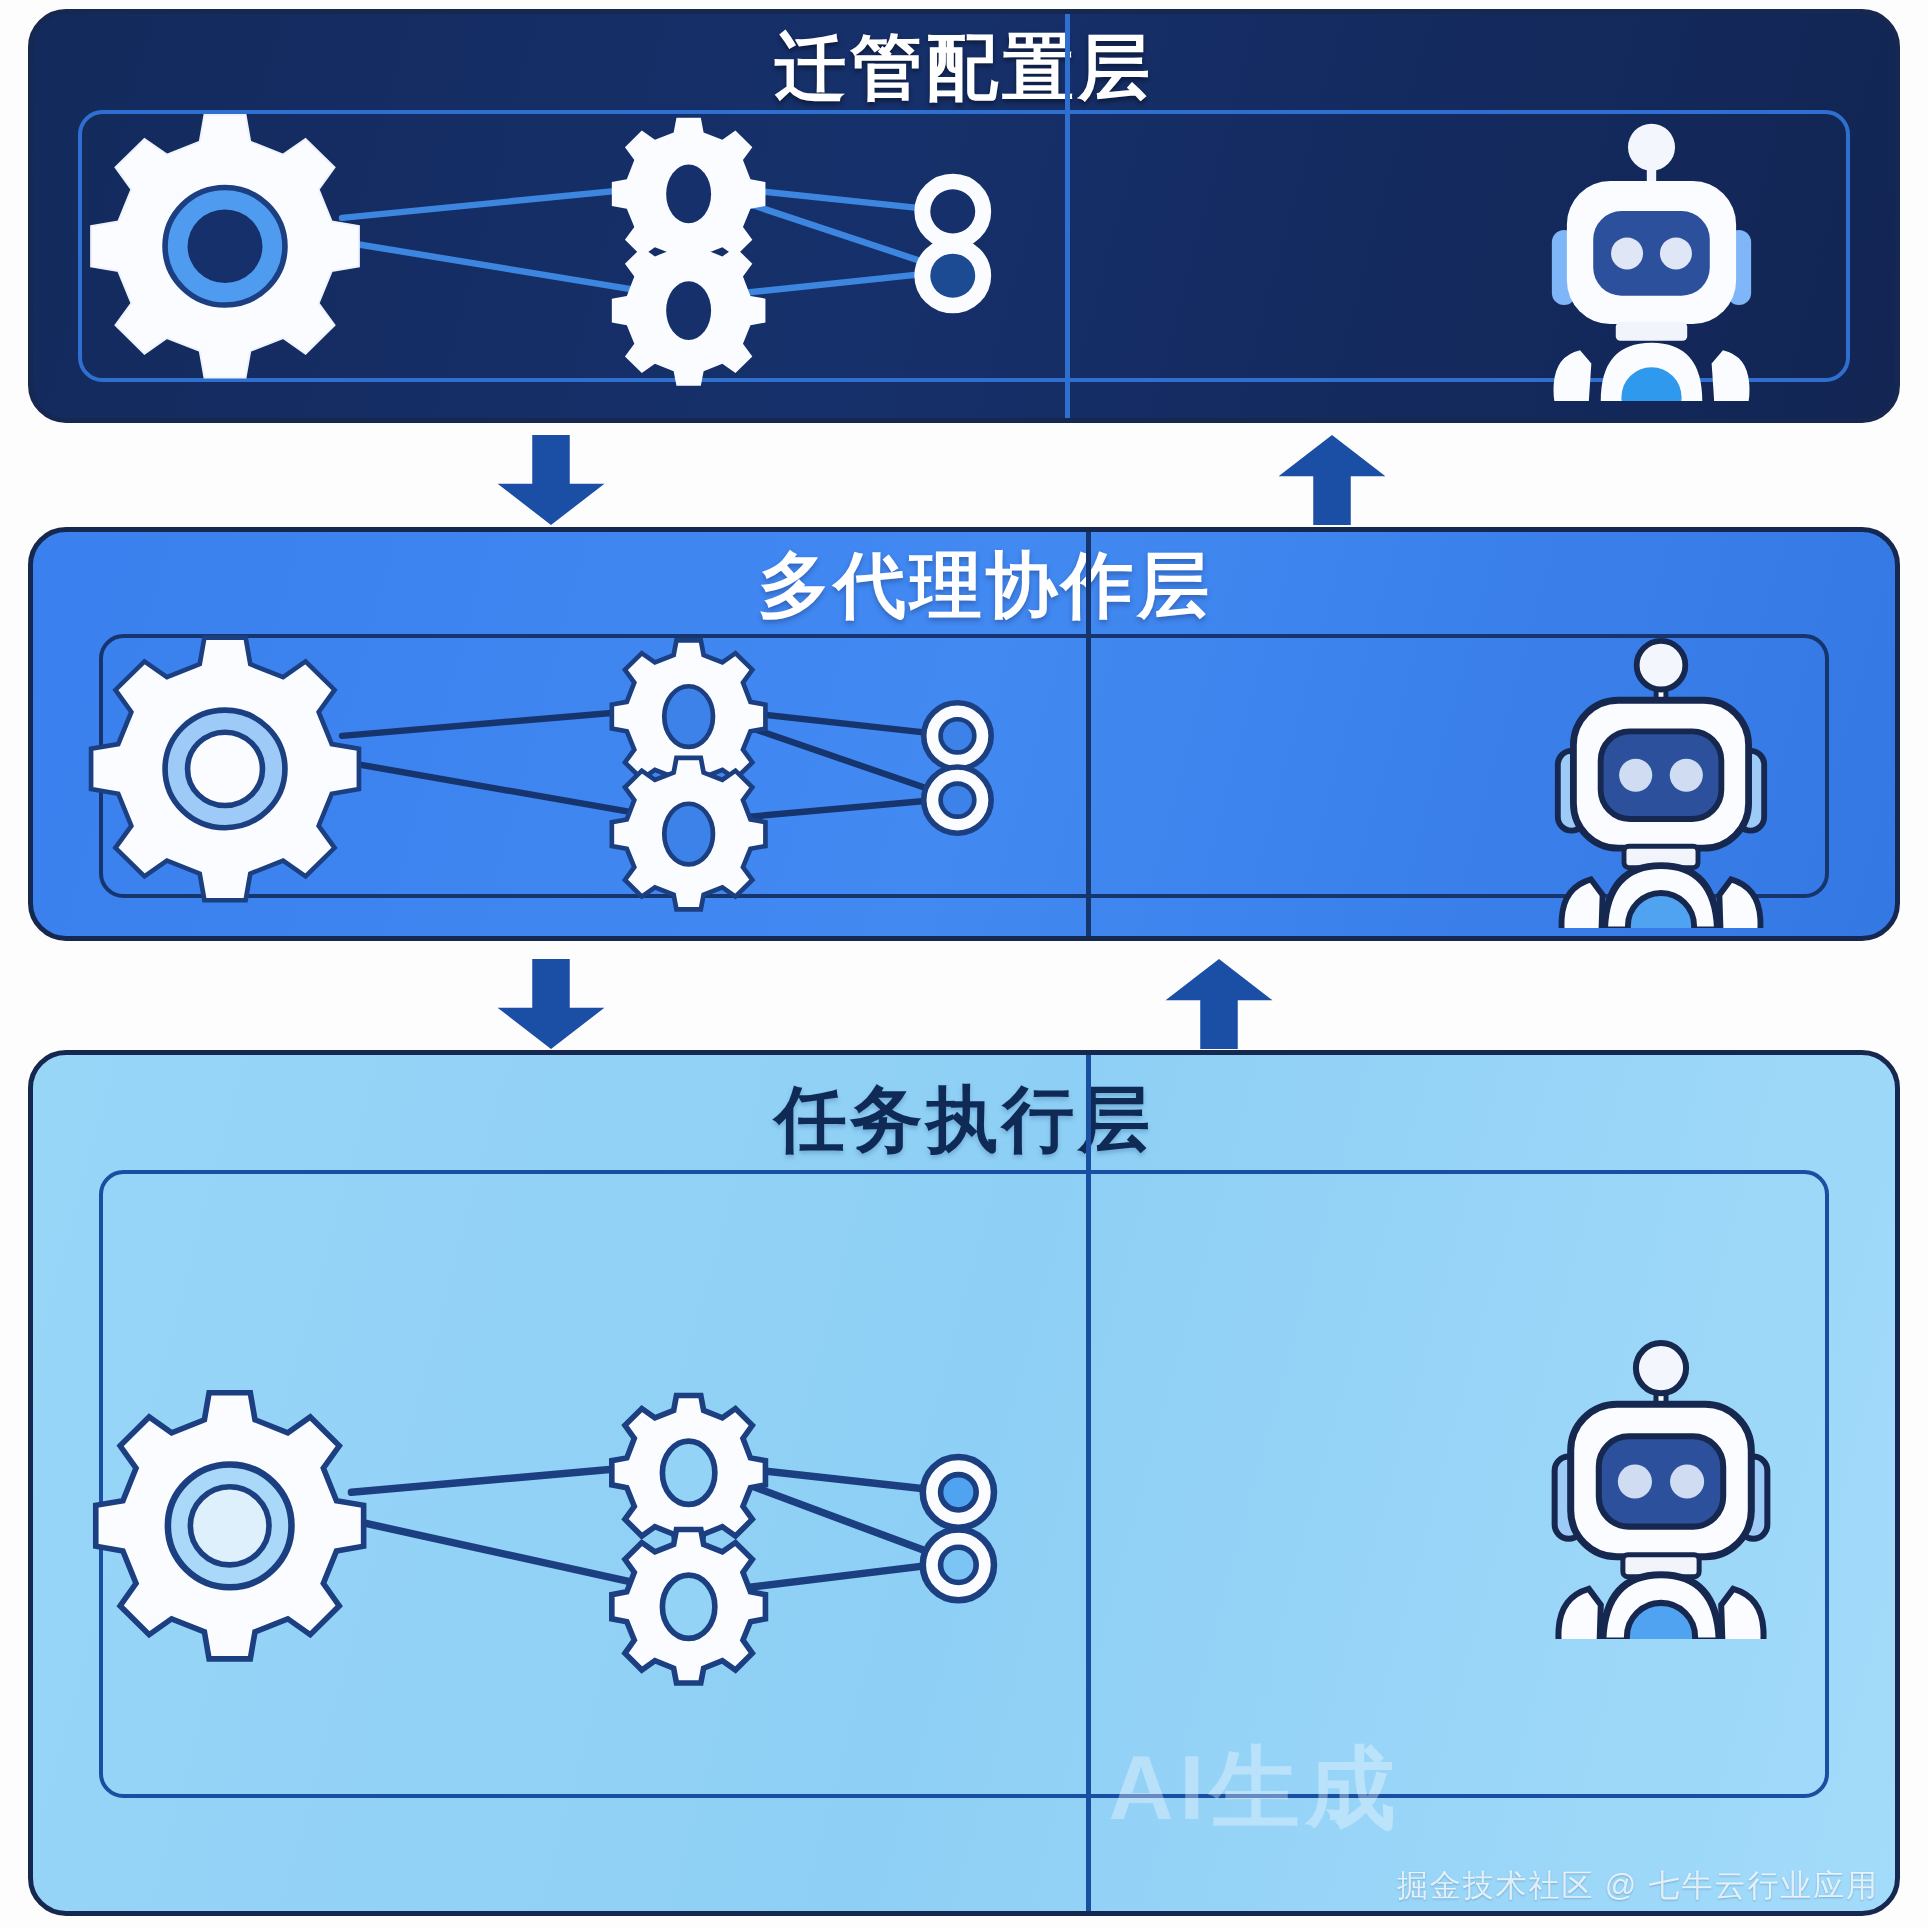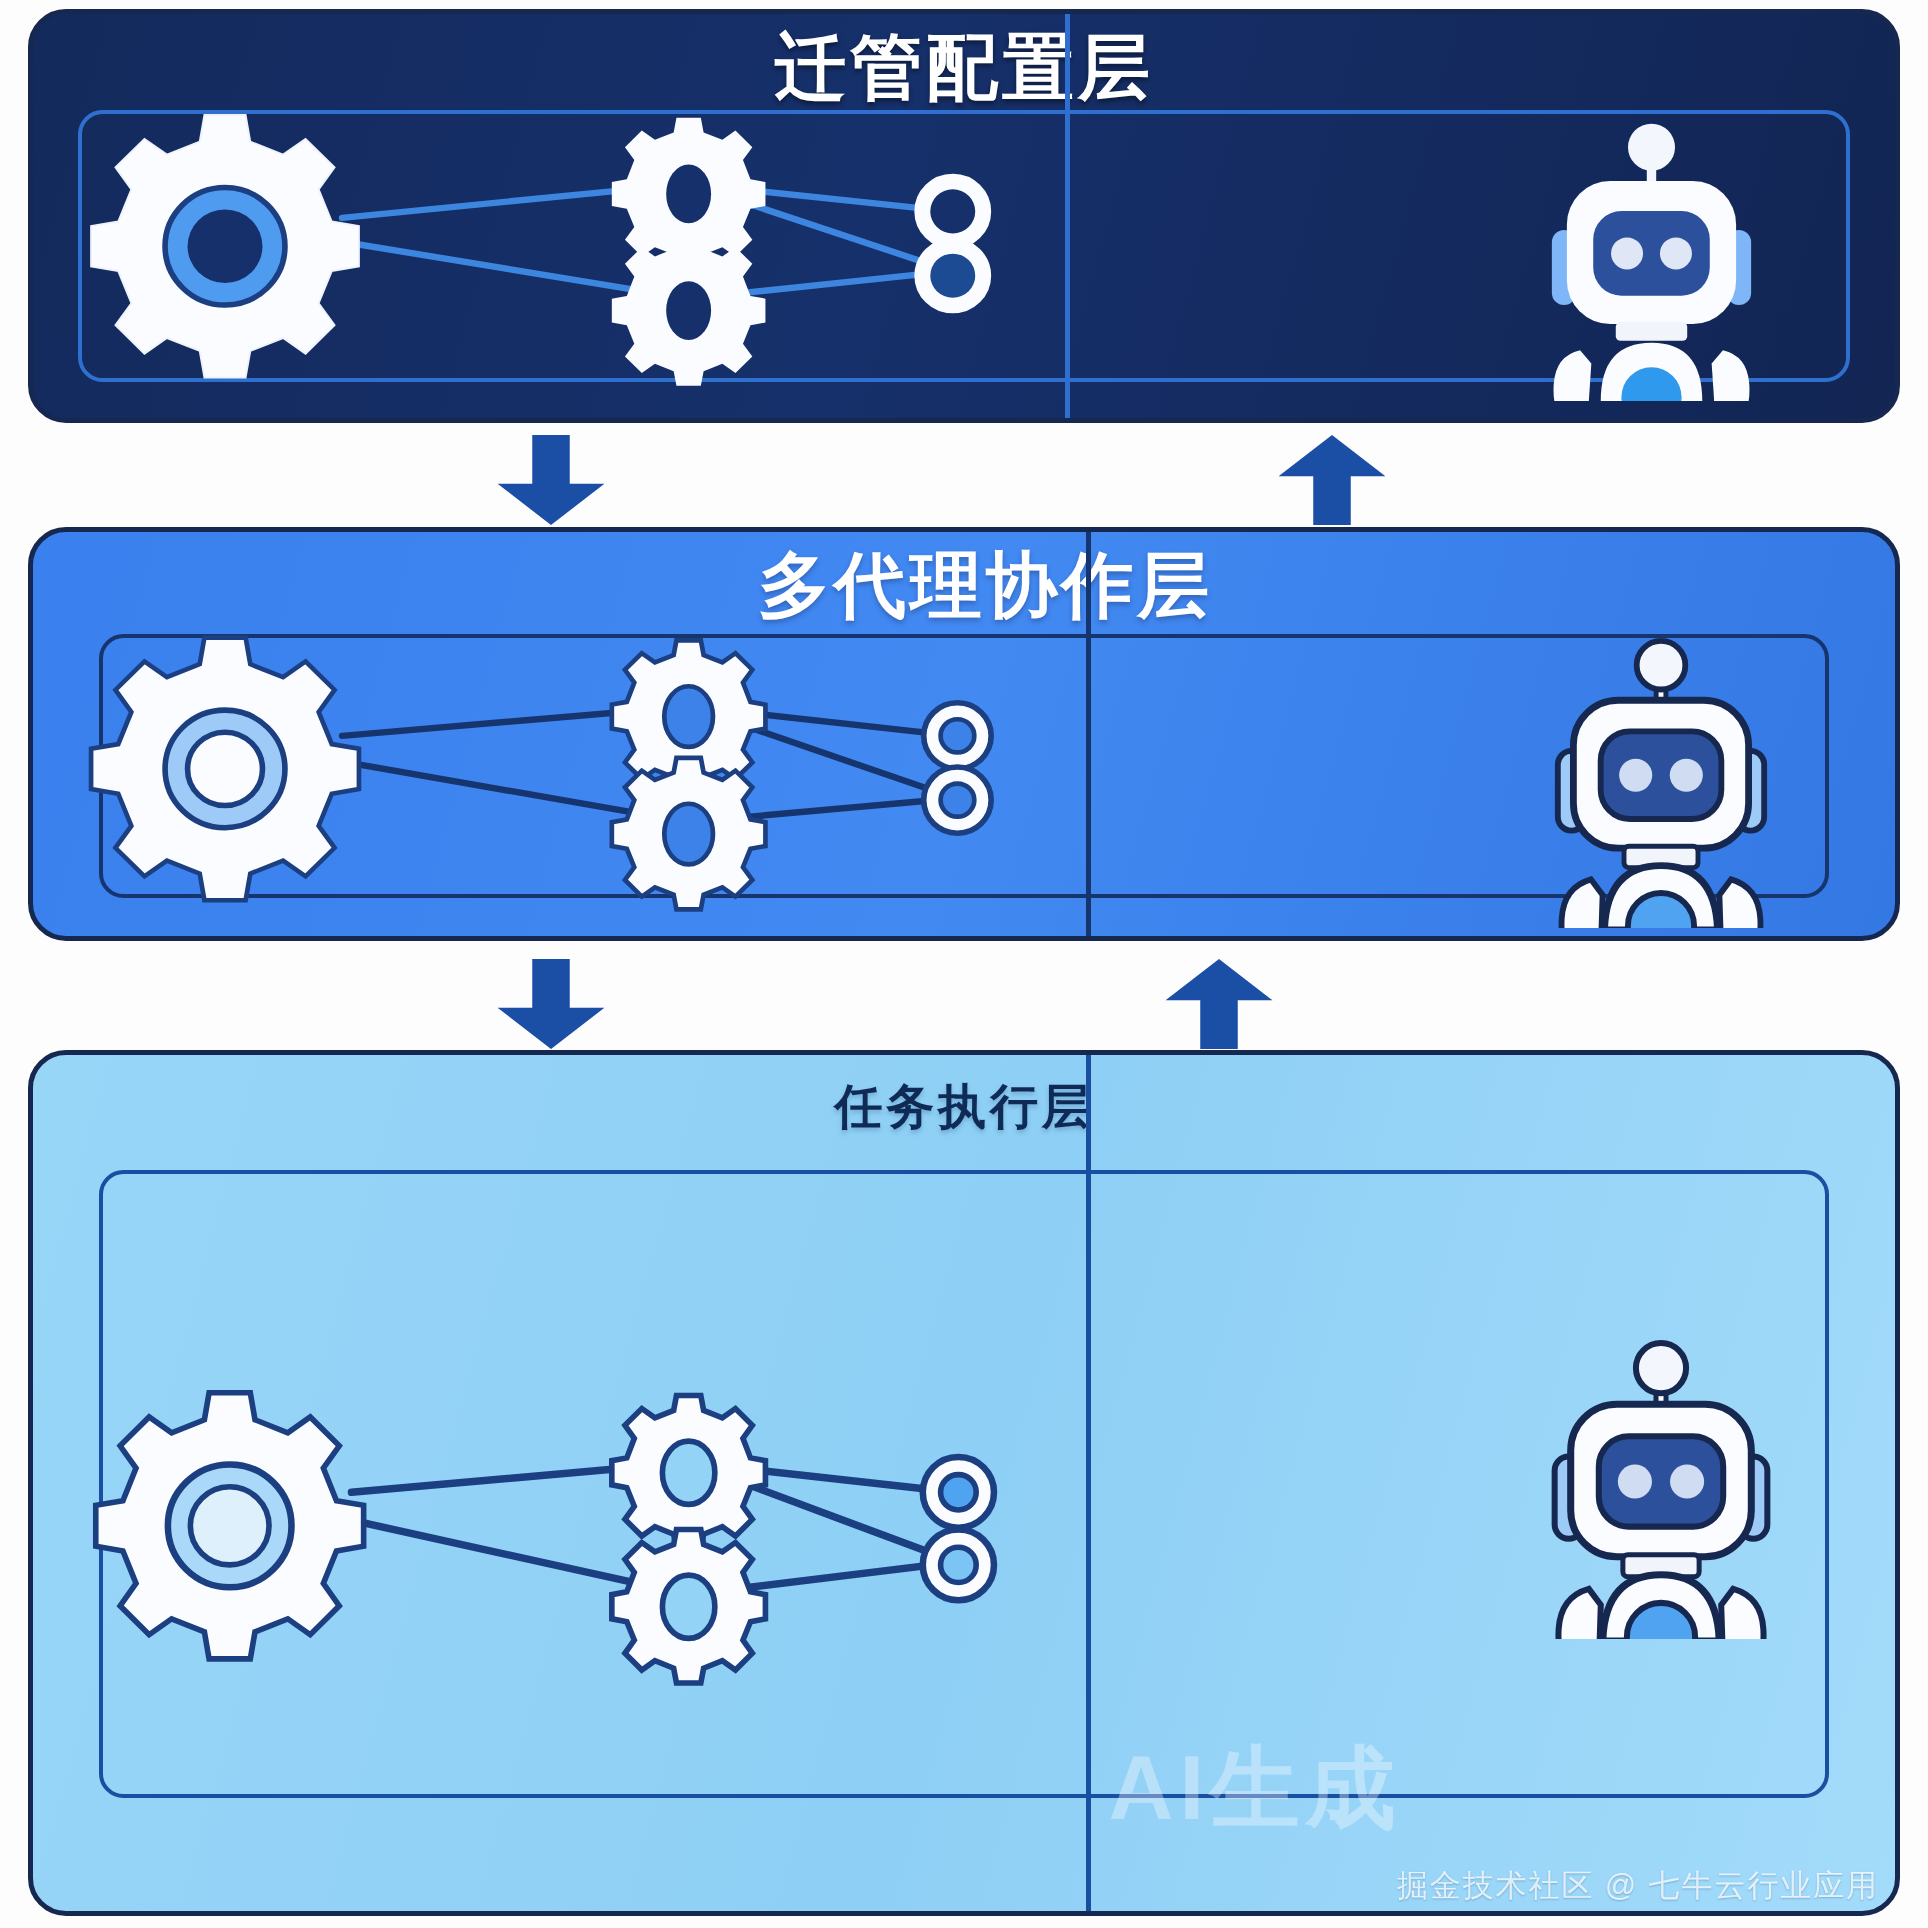--- a/index.html
+++ b/index.html
@@ -92,21 +92,21 @@
   #layer-2 .divider { background: #16356f; left: 1053px; }
 
   
   #layer-3 {
     top: 1050px;
     height: 866px;
     background: linear-gradient(105deg, #98d6f8 0%, #8ecff5 50%, #a3dbfa 100%);
   }
   #layer-3 .layer-title {
     color: #0f2a55;
-    font-size: 48px;
+    font-size: 72px;
     padding-top: 28px;
     text-shadow: 0 2.8px 4.7px rgba(60,110,160,.35);
   }
   #layer-3 .inner-frame {
     left: 66px; right: 66px; top: 115px; bottom: 113px;
     border: 4.7px solid #1a4ea0;
   }
   #layer-3 .divider { background: #1a4ea0; left: 1053px; }
 
   

